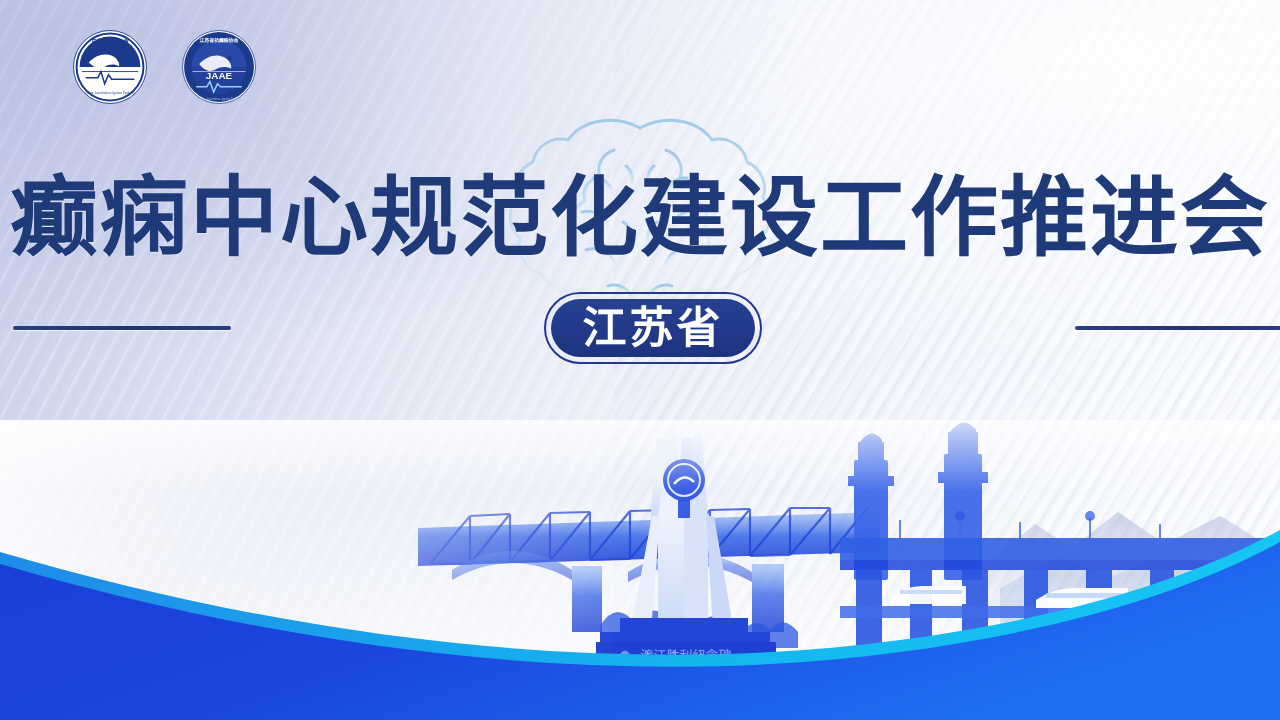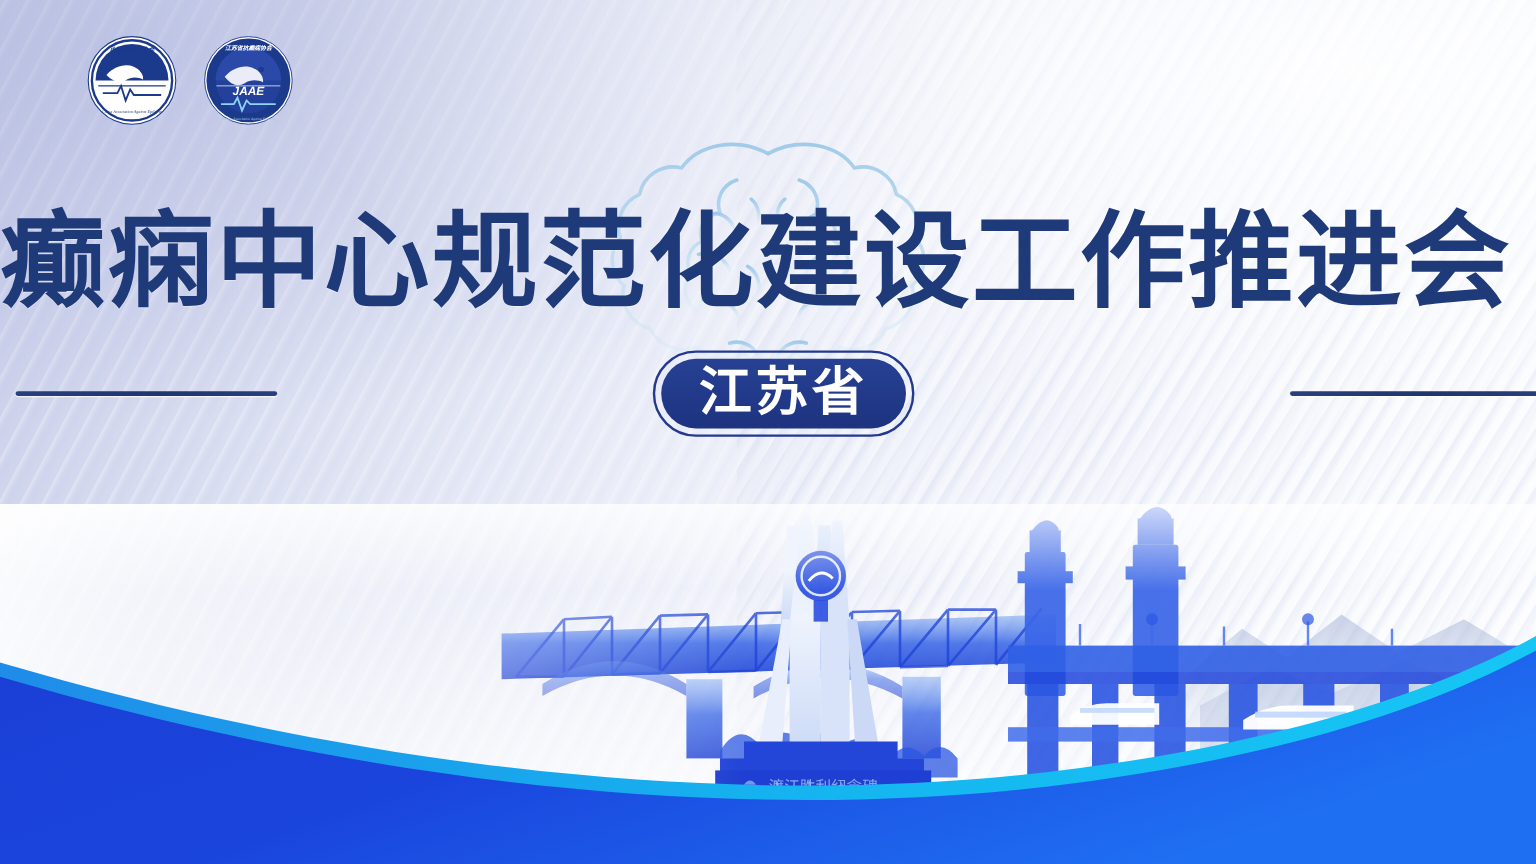--- a/index.html
+++ b/index.html
@@ -67,23 +67,22 @@
       radial-gradient(85% 60% at 50% 100%, rgba(255,255,255,.92) 0%, rgba(255,255,255,0) 55%);
     pointer-events: none;
   }
 
   
   .logos {
     position: absolute;
     top: 29px;
     left: 72px;
     display: flex;
-    gap: 21px;
+    gap: 33px;
     z-index: 8;
-    font-style: italic;
   }
   .logo { width: 76px; height: 76px; display:block; }
 
   
   .brain-wrap {
     position: absolute;
     top: 104px;
     left: 50%;
     transform: translateX(-50%);
     width: 300px;
@@ -92,20 +91,21 @@
     pointer-events: none;
   }
   .brain-wrap svg { width: 100%; height: 100%; }
 
   
   .title {
     position: absolute;
     top: 174px;
     left: 0;
     width: 100%;
+    text-align: center;
     font-family: "Liberation Sans", "DejaVu Sans", sans-serif;
     font-size: 88px;
     line-height: 1.0;
     font-weight: 700;
     letter-spacing: 2px;
     color: #1f3a79;
     z-index: 5;
     white-space: nowrap;
     text-shadow: 0 1px 0 rgba(255,255,255,.35);
   }

